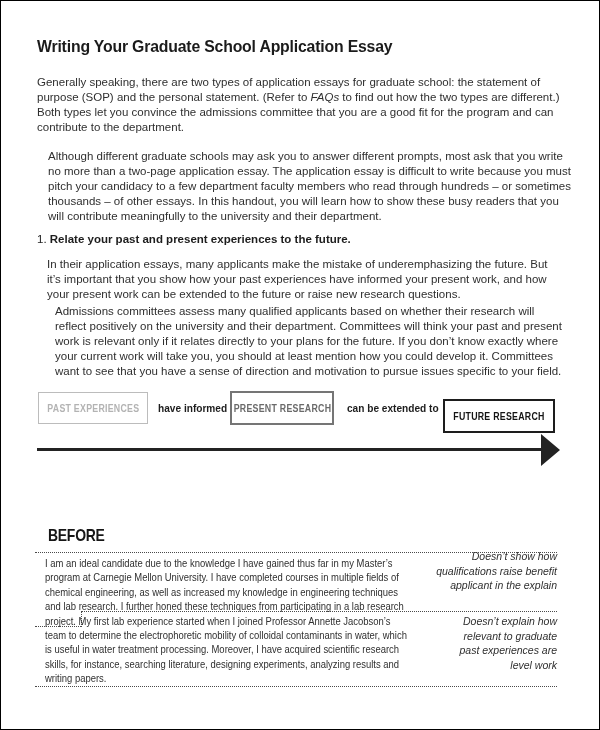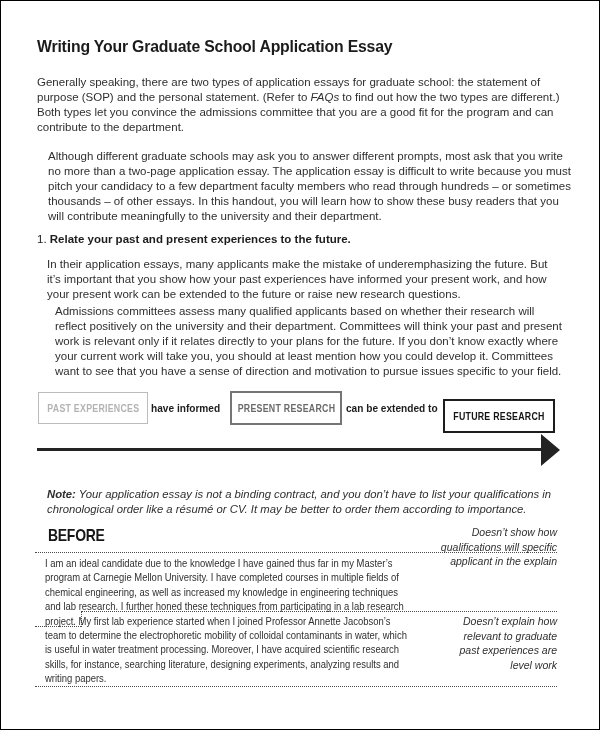--- a/index.html
+++ b/index.html
@@ -28,24 +28,24 @@
   
   .dbox {
     position:absolute; display:flex; align-items:center; justify-content:center;
     background:#fff; box-sizing:border-box;
   }
   .dbox span {
     display:inline-block; font-weight:bold; font-size:10px; letter-spacing:0.3px;
     white-space:nowrap; transform:scaleX(0.88);
   }
   .box-past    { left:37px;  top:391px; width:110px; height:32px; border:1px solid #bcbcbc; color:#b3b3b3; }
-  .box-present { left:229px; top:390px; width:112px; height:34px; border:2px solid #757575; color:#6a6a6a; }
+  .box-present { left:229px; top:390px; width:104px; height:34px; border:2px solid #757575; color:#6a6a6a; }
   .box-future  { left:442px; top:390px; width:112px; height:34px; border:2px solid #1d1d1d; color:#141414;margin-top:8px; }
   .dconn {
-    position:absolute; top:401px; display:flex; align-items:center; justify-content:flex-start;
+    position:absolute; top:401px; display:flex; align-items:center; justify-content:flex-end;
     font-weight:bold; font-size:11px; color:#1d1d1d;
   }
   .dconn span { display:inline-block; white-space:nowrap; transform:scaleX(0.92); }
   .conn1 { left:147px; width:82px; }
   .conn2 { left:341px; width:101px; }
   .arrow-line { position:absolute; left:36px; top:447px; width:506px; height:3px; background:#232323; }
   .arrow-head {
     position:absolute; left:540px; top:433px; width:0; height:0;
     border-top:16px solid transparent; border-bottom:16px solid transparent;
     border-left:19px solid #232323;
@@ -69,21 +69,21 @@
   .dot-bottom    { left:34px; top:685px; width:522px; }
 
   .pass-line {
     position:absolute; left:44px; font-size:10.5px; color:#2f2f2f;
     white-space:nowrap; transform:scaleX(0.9); transform-origin:left top;
   }
   .ann {
     position:absolute; left:380px; width:176px; text-align:right;
     font-size:10.5px; font-style:italic; line-height:14.6px; color:#2f2f2f;
   }
-  .ann1 { top:524px; }
+  .ann1 { top:548px; }
   .ann2 { top:613px; }
 </style>
 </head>
 <body>
 
 <div class="page">
 
   <div class="doc-title">Writing Your Graduate School Application Essay</div>
 
   <div class="para p-intro1"><span>Generally speaking, there are two types of application essays for graduate school: the statement of purpose (SOP) and the personal statement. (Refer to </span><span class="italic">FAQs</span><span> to find out how the two types are different.) Both types let you convince the admissions committee that you are a good fit for the program and can contribute to the department.</span></div>
@@ -106,21 +106,20 @@
     </div>
   <div class="dconn conn2">
       <span>can be extended to</span>
     </div>
   <div class="dbox box-future">
       <span>FUTURE RESEARCH</span>
     </div>
   <div class="arrow-line"></div>
   <div class="arrow-head"></div>
 
-  <div class="note"><b>Note:</b><span> Your application essay is not a binding contract, and you don’t have to list your qualifications in chronological order like a résumé or CV. It may be better to order them according to importance.</span></div>
 
   <div class="before-heading">BEFORE</div>
 
   <div class="dotted-h dot-top"></div>
   <div class="dotted-h dot-mid-right"></div>
   <div class="dotted-v dot-mid-vert"></div>
   <div class="dotted-h dot-mid-left"></div>
   <div class="dotted-h dot-bottom"></div>
 
   <div class="pass-line" style="top:556px">I am an ideal candidate due to the knowledge I have gained thus far in my Master’s</div>
@@ -128,21 +127,21 @@
   <div class="pass-line" style="top:585px">chemical engineering, as well as increased my knowledge in engineering techniques</div>
   <div class="pass-line" style="top:599px">and lab research. I further honed these techniques from participating in a lab research</div>
   <div class="pass-line" style="top:614px">project. My first lab experience started when I joined Professor Annette Jacobson’s</div>
   <div class="pass-line" style="top:628px">team to determine the electrophoretic mobility of colloidal contaminants in water, which</div>
   <div class="pass-line" style="top:642px">is useful in water treatment processing. Moreover, I have acquired scientific research</div>
   <div class="pass-line" style="top:657px">skills, for instance, searching literature, designing experiments, analyzing results and</div>
   <div class="pass-line" style="top:671px">writing papers.</div>
 
   <div class="ann ann1">
     <div>Doesn’t show how</div>
-    <div>qualifications will specific</div>
+    <div>qualifications raise benefit</div>
     <div>applicant in the explain</div>
   </div>
   <div class="ann ann2">
     <div>Doesn’t explain how</div>
     <div>relevant to graduate</div>
     <div>past experiences are</div>
     <div>level work</div>
   </div>
 
 </div>

